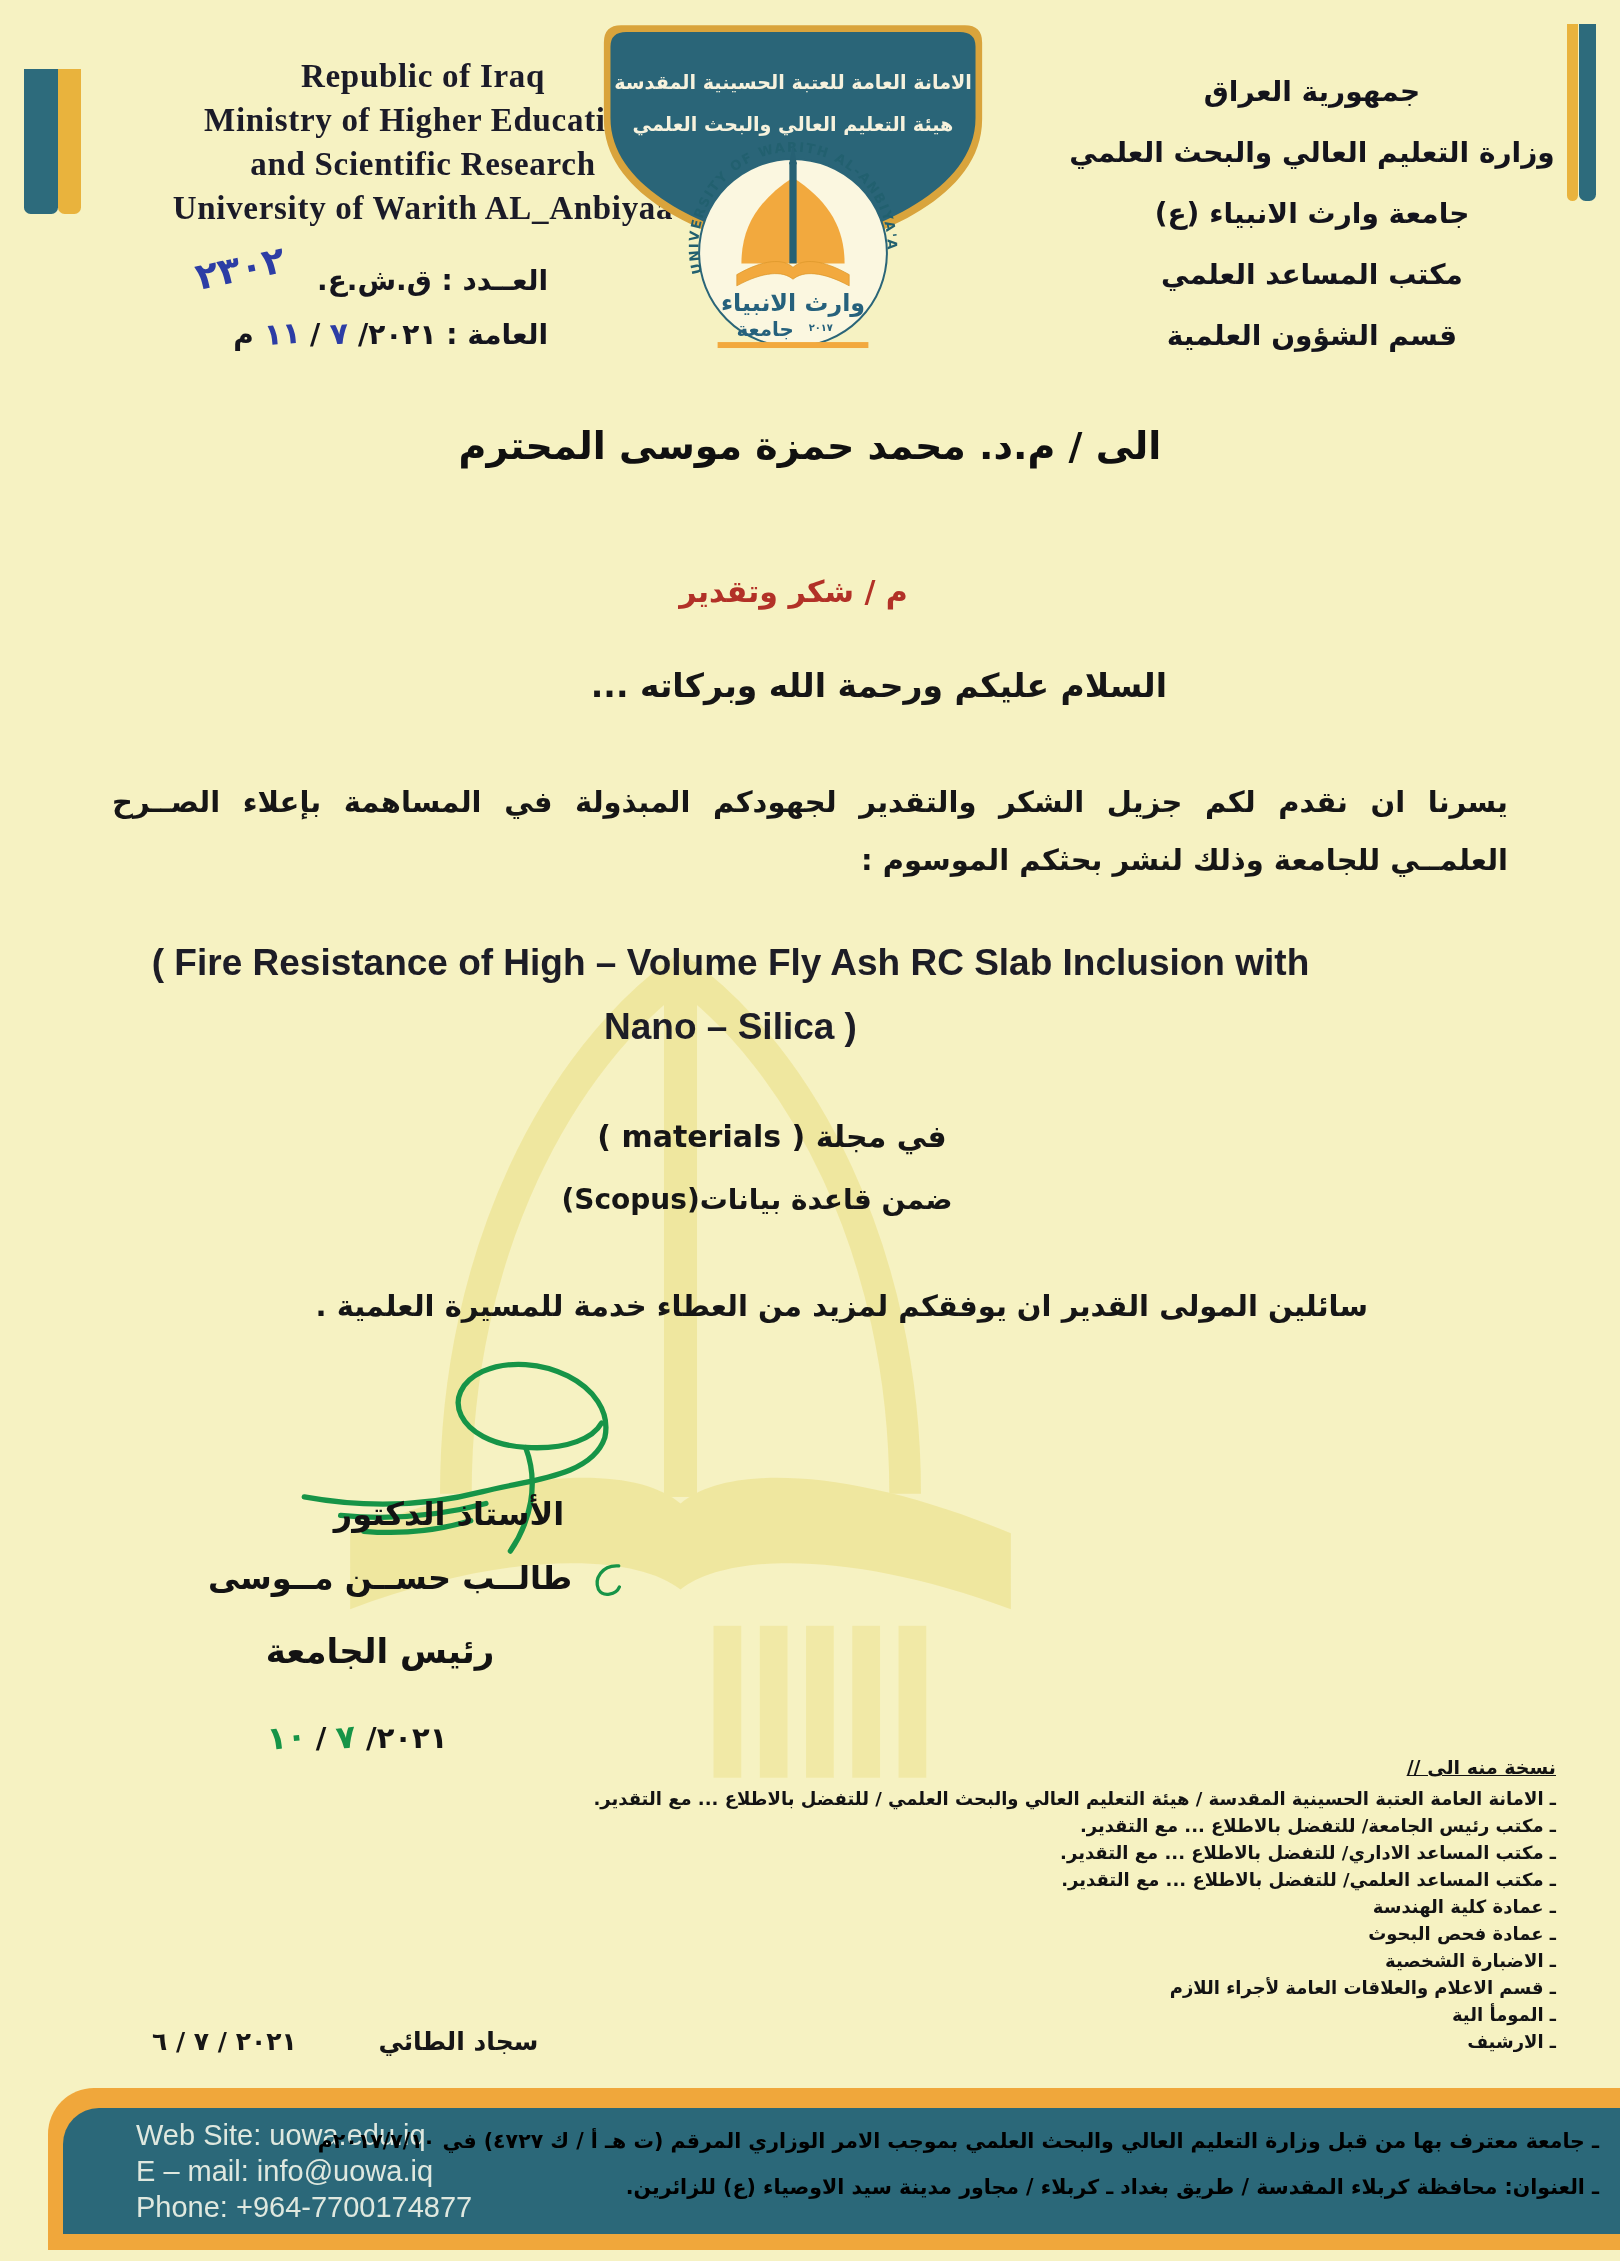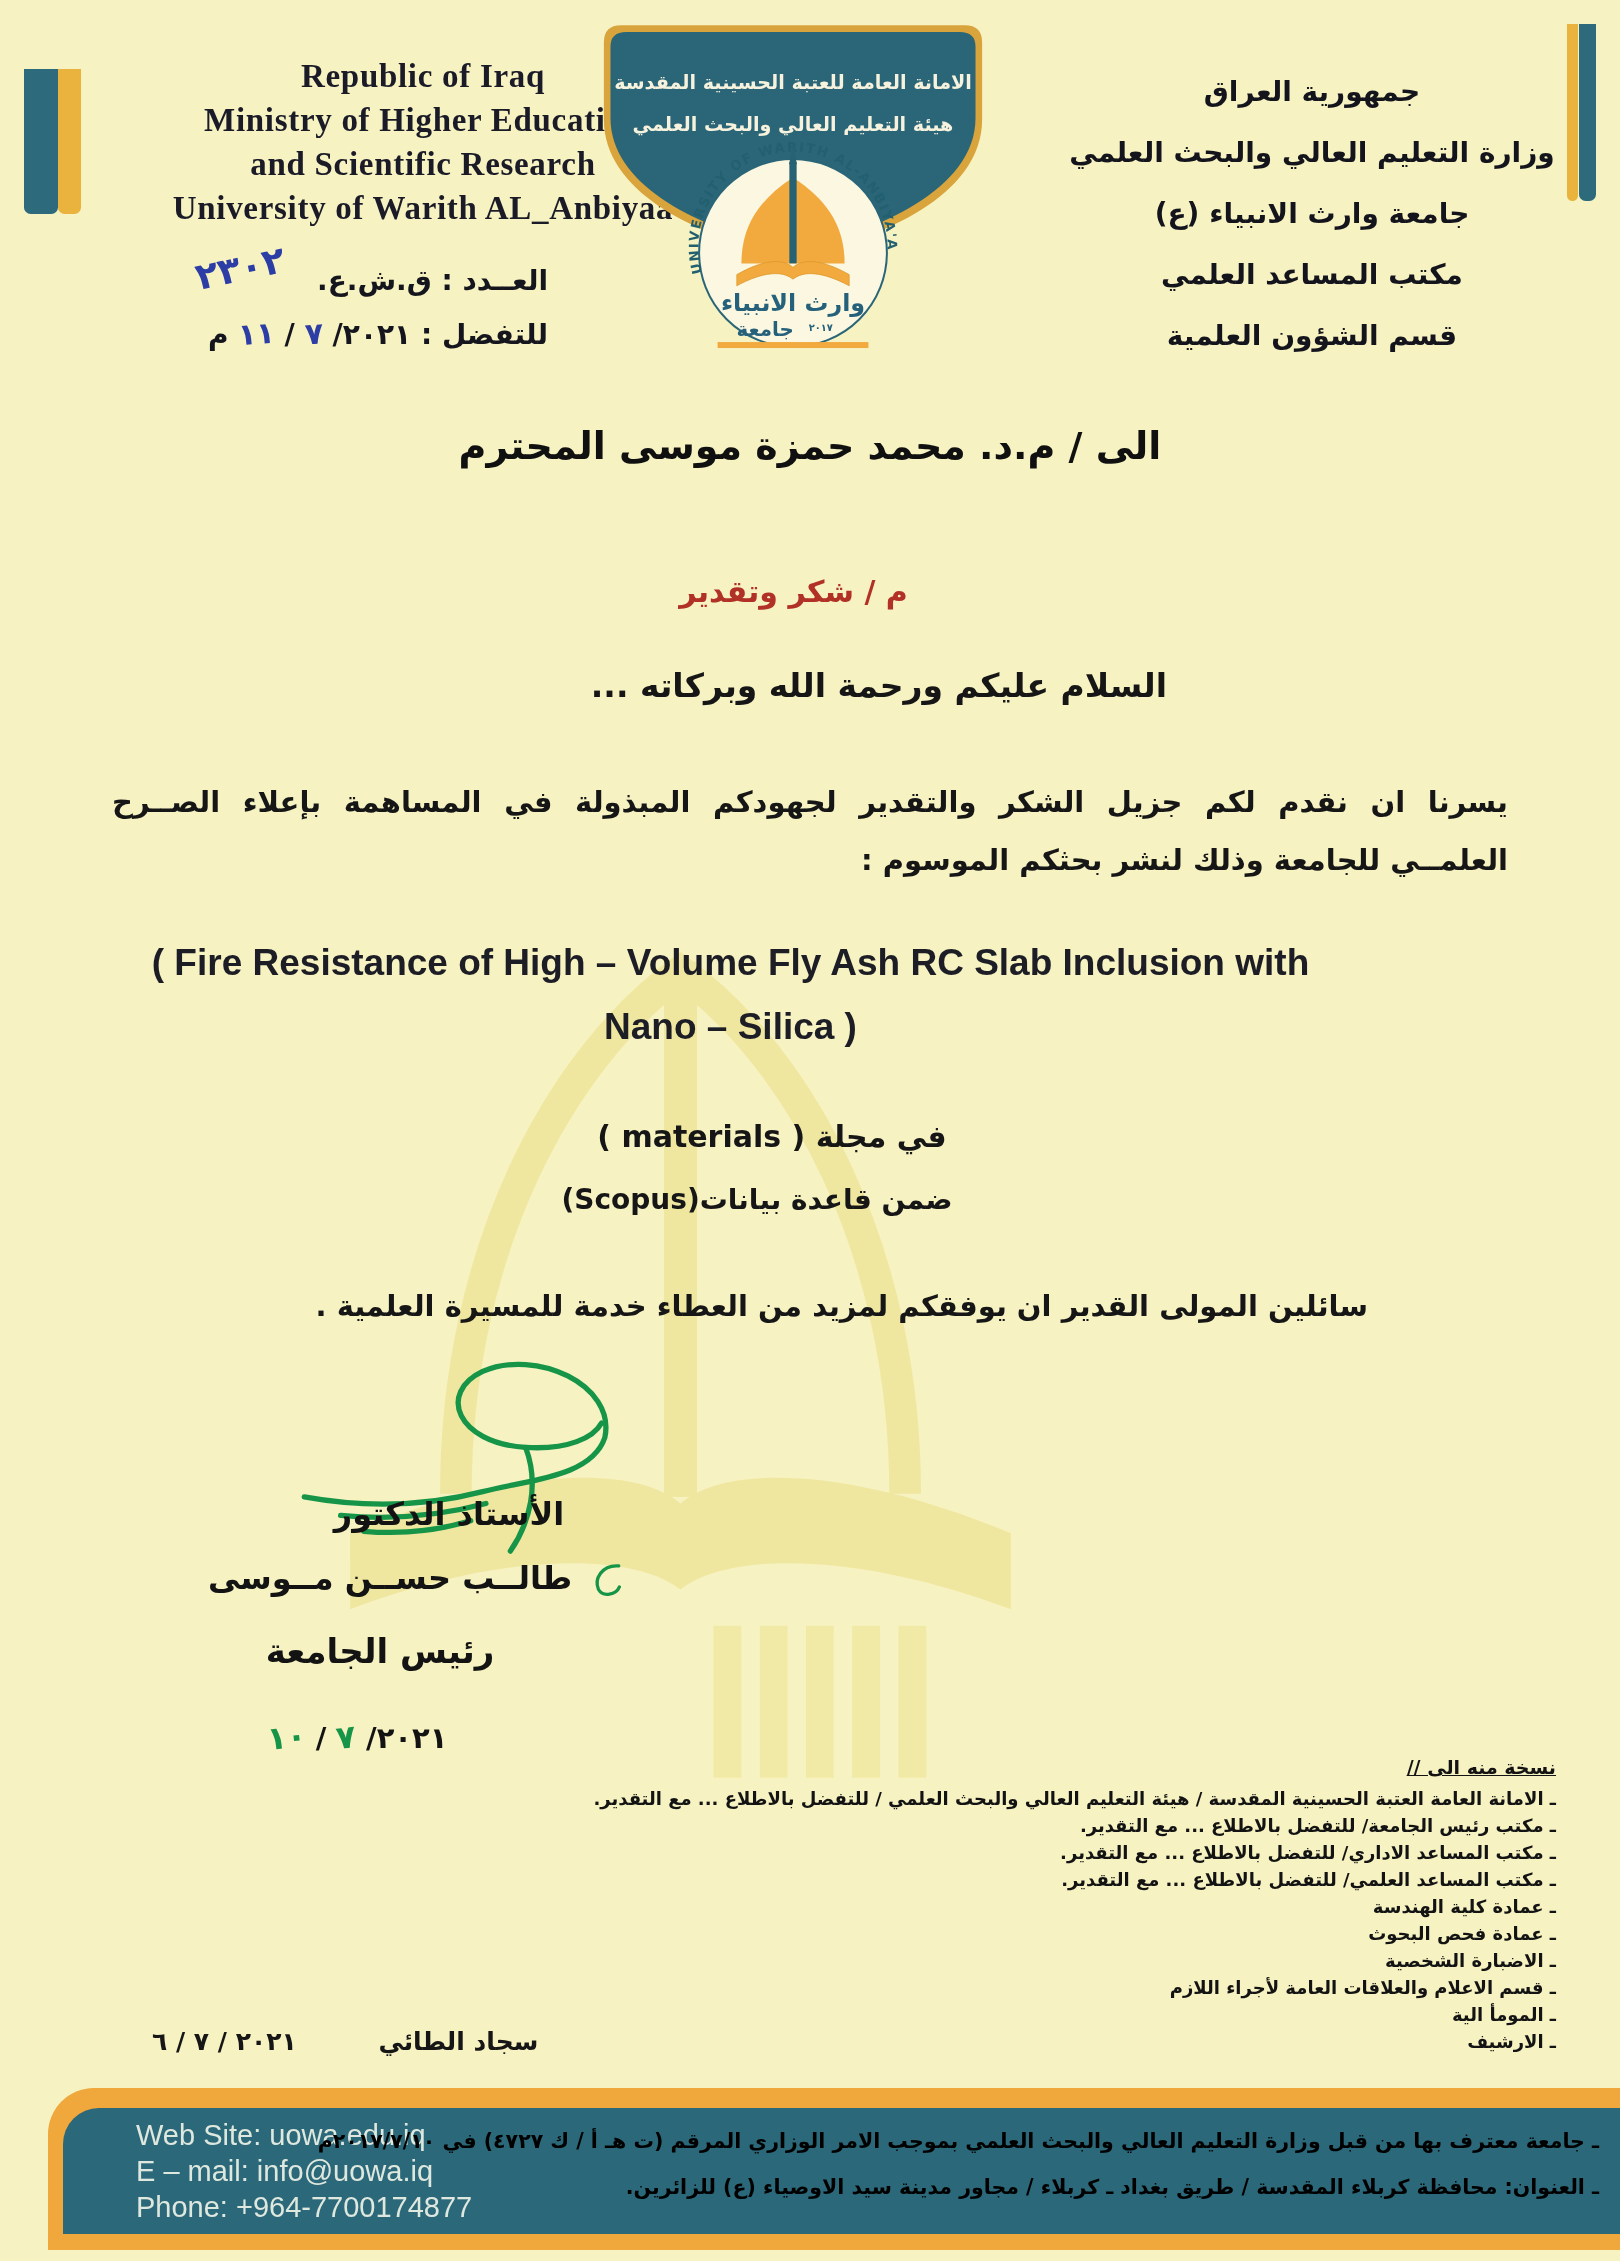--- a/index.html
+++ b/index.html
@@ -110,21 +110,21 @@
     <div>مكتب المساعد العلمي</div>
     <div>قسم الشؤون العلمية</div>
   </div>
 
   <div class="abs ar numrow" style="top:256px;">
     <span>العــدد : ق.ش.ع.</span>
     <span class="hand-blue hand-num">٢٣٠٢</span>
   </div>
 
   <div class="abs ar numrow" style="top:316px;">
-    <span>للتفضل :</span>
+    <span>العامة :</span>
     <span> </span>
     <span>٢٠٢١/</span>
     <span class="hand-blue hand-day">٧</span>
     <span>/</span>
     <span class="hand-blue hand-day">١١</span>
     <span>م</span>
   </div>
 
   <svg class="abs" style="left:588px;top:20px;" width="410" height="334" viewBox="0 0 620 505">
     <path d="M 50,8 L 570,8 Q 596,8 596,34 L 596,150 C 596,268 438,330 330,354 L 310,359 L 290,354 C 182,330 24,268 24,150 L 24,34 Q 24,8 50,8 Z" fill="#d9a43c"></path>

